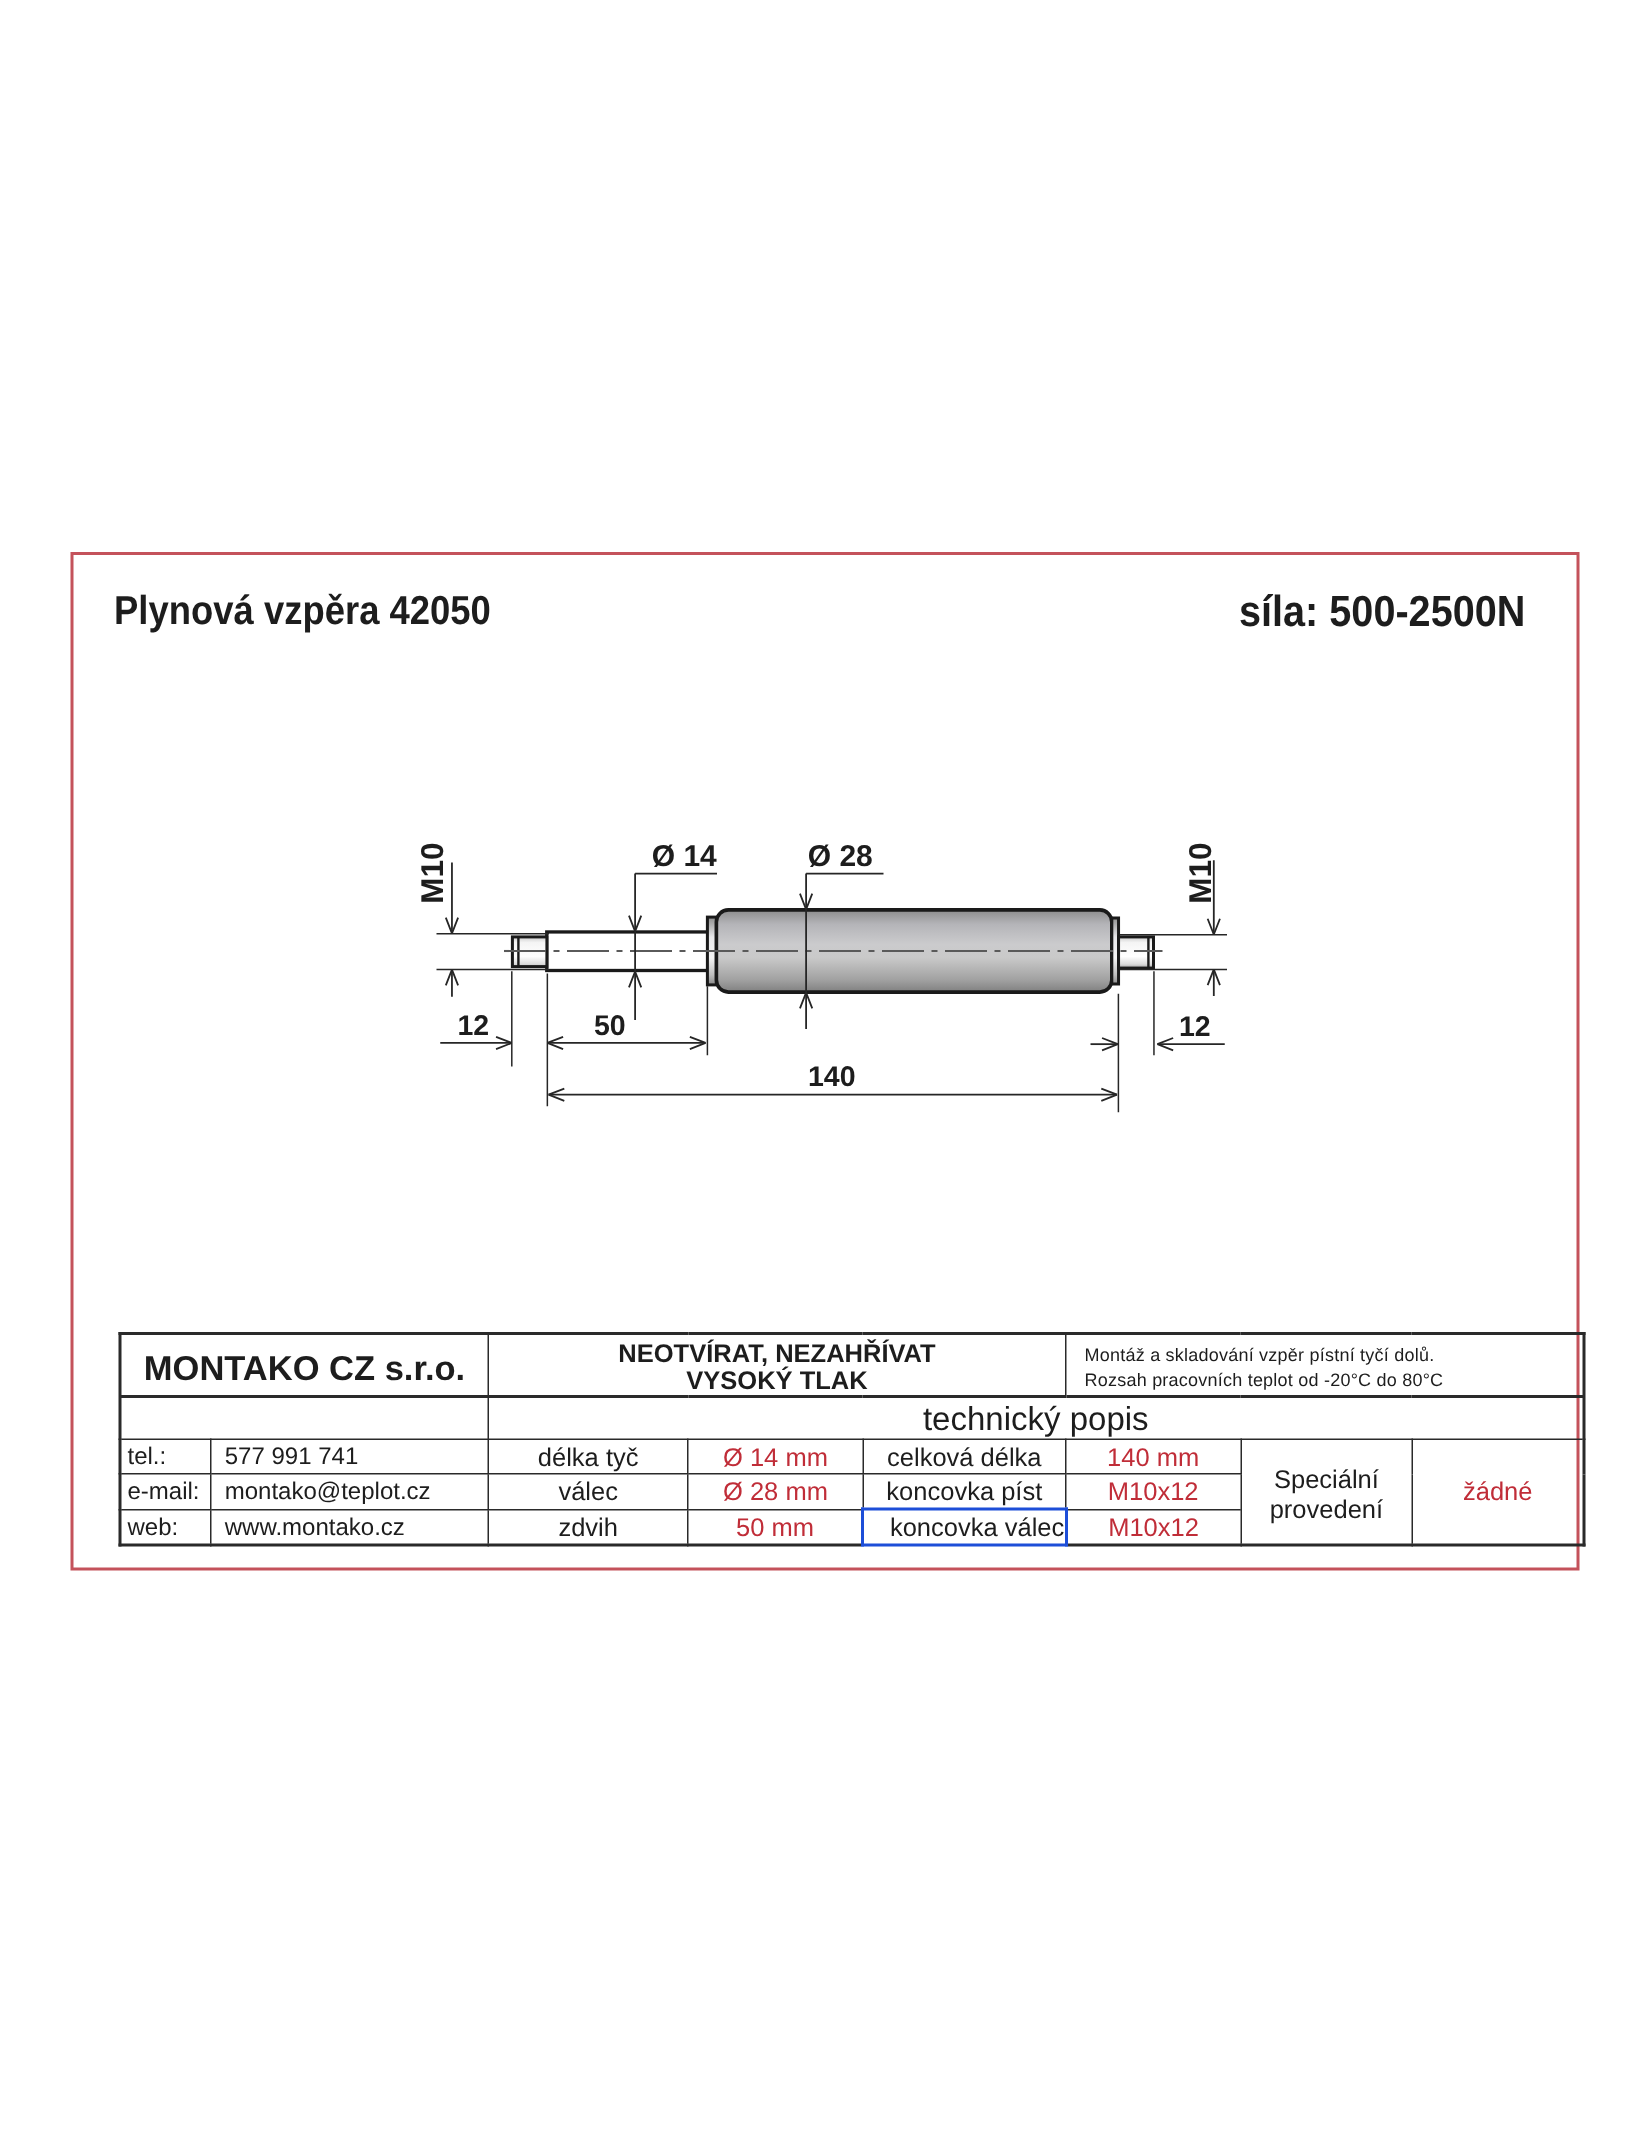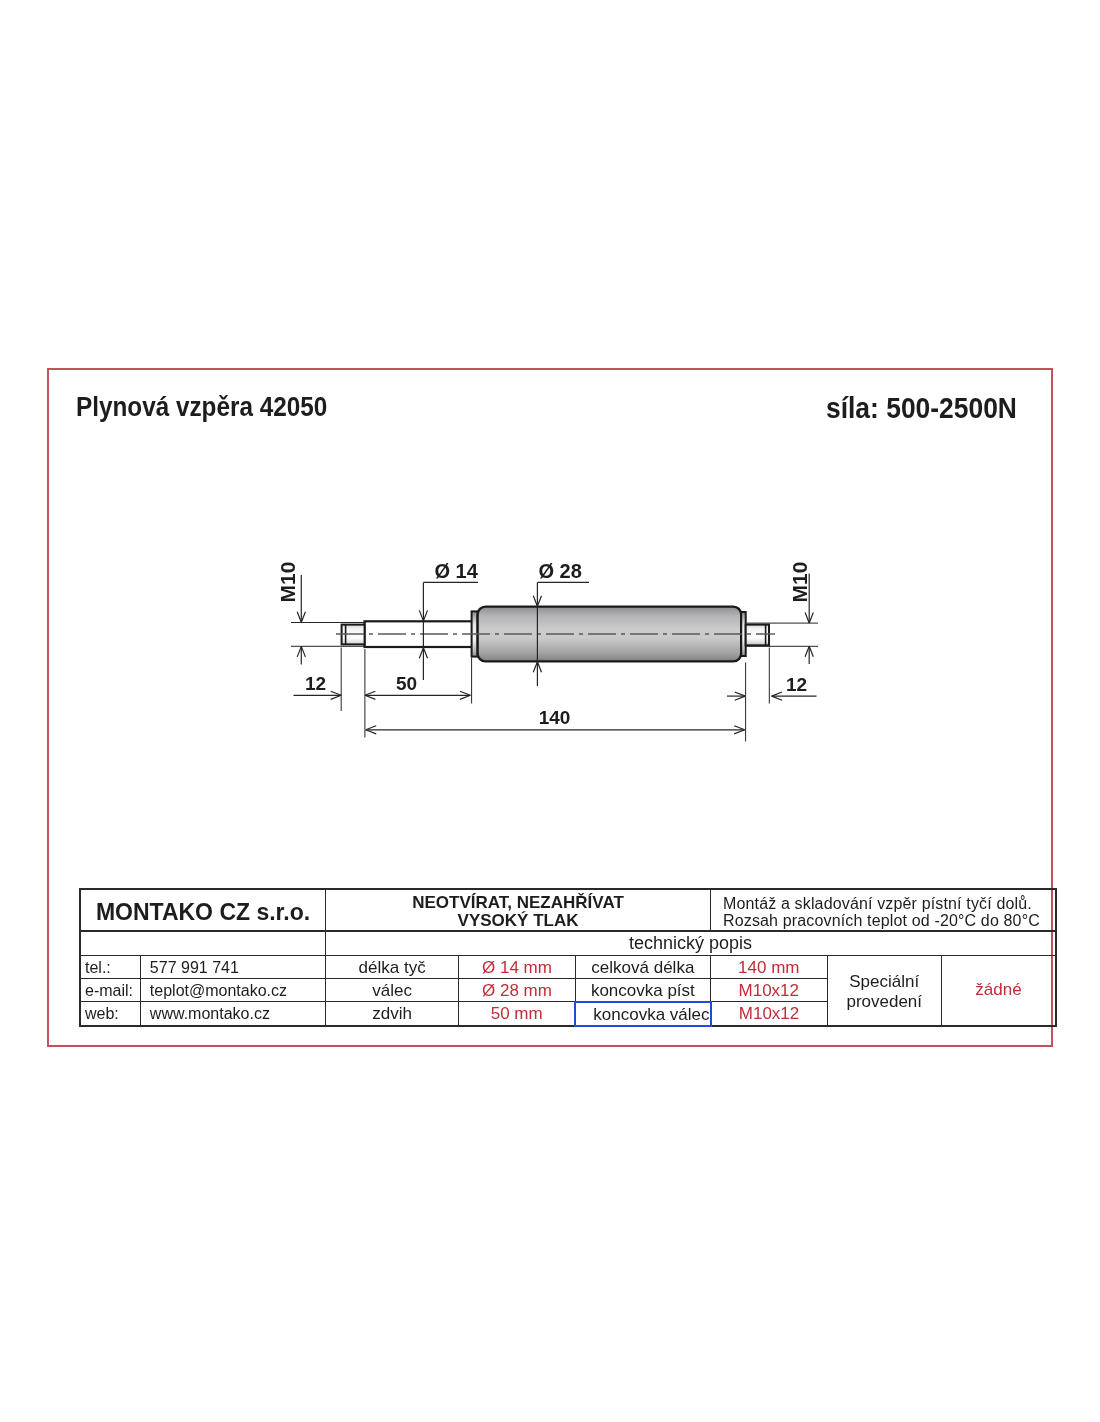--- a/index.html
+++ b/index.html
@@ -187,44 +187,44 @@
       <col style="width:110px">
   </colgroup>
 
   <tbody>
       <tr style="height:40px;">
 
     <td colspan="2" style="border:1px solid #2a2a2a;border-bottom:2px solid #2a2a2a;text-align:center;font-weight:bold;font-size:23px;letter-spacing:0;padding-top:5px;">MONTAKO CZ s.r.o.</td>
 
     <td colspan="3" style="border:1px solid #2a2a2a;border-bottom:2px solid #2a2a2a;text-align:center;font-weight:bold;font-size:17px;line-height:18px;padding-top:4px;">NEOTVÍRAT, NEZAHŘÍVAT<br>VYSOKÝ TLAK</td>
 
-    <td colspan="3" style="border:1px solid #2a2a2a;border-bottom:2px solid #2a2a2a;font-size:16px;line-height:17px;letter-spacing:0.15px;padding-left:12px;padding-top:4px;">Montáž a skladování vzpěr pístní tyčí dolů.<br>Rozsah pracovních teplot od -20°C do 80°C</td>
+    <td colspan="3" style="border:1px solid #2a2a2a;border-bottom:2px solid #2a2a2a;font-size:12px;line-height:17px;letter-spacing:0.15px;padding-left:12px;padding-top:4px;">Montáž a skladování vzpěr pístní tyčí dolů.<br>Rozsah pracovních teplot od -20°C do 80°C</td>
   </tr>
 
   <tr style="height:24px;">
     <td colspan="2" style="border:1px solid #2a2a2a;"></td>
-    <td colspan="6" style="border:1px solid #2a2a2a;text-align:center;font-size:18px;padding-top:1px;">technický popis</td>
+    <td colspan="6" style="border:1px solid #2a2a2a;text-align:center;font-size:22px;padding-top:1px;">technický popis</td>
   </tr>
 
   <tr class="d" style="height:23px;font-size:17px;">
     <td style="border:1px solid #2a2a2a;font-size:16px;padding-left:4px;">tel.:</td>
     <td style="border:1px solid #2a2a2a;font-size:16px;padding-left:9px;">577 991 741</td>
     <td style="border:1px solid #2a2a2a;text-align:center;">délka tyč</td>
     <td style="border:1px solid #2a2a2a;text-align:center;color:#c02d38;">Ø 14 mm</td>
     <td style="border:1px solid #2a2a2a;text-align:center;margin-top:48px;">celková délka</td>
     <td style="border:1px solid #2a2a2a;text-align:center;color:#c02d38;">140 mm</td>
 
     <td rowspan="3" style="border:1px solid #2a2a2a;text-align:center;font-size:17px;line-height:20px;padding-top:4px;">Speciální<br>provedení</td>
 
     <td rowspan="3" style="border:1px solid #2a2a2a;text-align:center;color:#c02d38;padding-bottom:2px;">žádné</td>
   </tr>
 
   <tr class="d" style="height:23px;font-size:17px;">
     <td style="border:1px solid #2a2a2a;font-size:16px;padding-left:4px;">e-mail:</td>
-    <td style="border:1px solid #2a2a2a;font-size:16px;padding-left:9px;">teplot@montako.cz</td>
+    <td style="border:1px solid #2a2a2a;font-size:16px;padding-left:9px;">montako@teplot.cz</td>
     <td style="border:1px solid #2a2a2a;text-align:center;">válec</td>
     <td style="border:1px solid #2a2a2a;text-align:center;color:#c02d38;">Ø 28 mm</td>
     <td style="border:1px solid #2a2a2a;text-align:center;">koncovka píst</td>
     <td style="border:1px solid #2a2a2a;text-align:center;color:#c02d38;">M10x12</td>
   </tr>
 
   <tr class="d" style="height:22px;font-size:17px;">
     <td style="border:1px solid #2a2a2a;font-size:16px;padding-left:4px;">web:</td>
     <td style="border:1px solid #2a2a2a;font-size:16px;padding-left:9px;">www.montako.cz</td>
     <td style="border:1px solid #2a2a2a;text-align:center;">zdvih</td>

